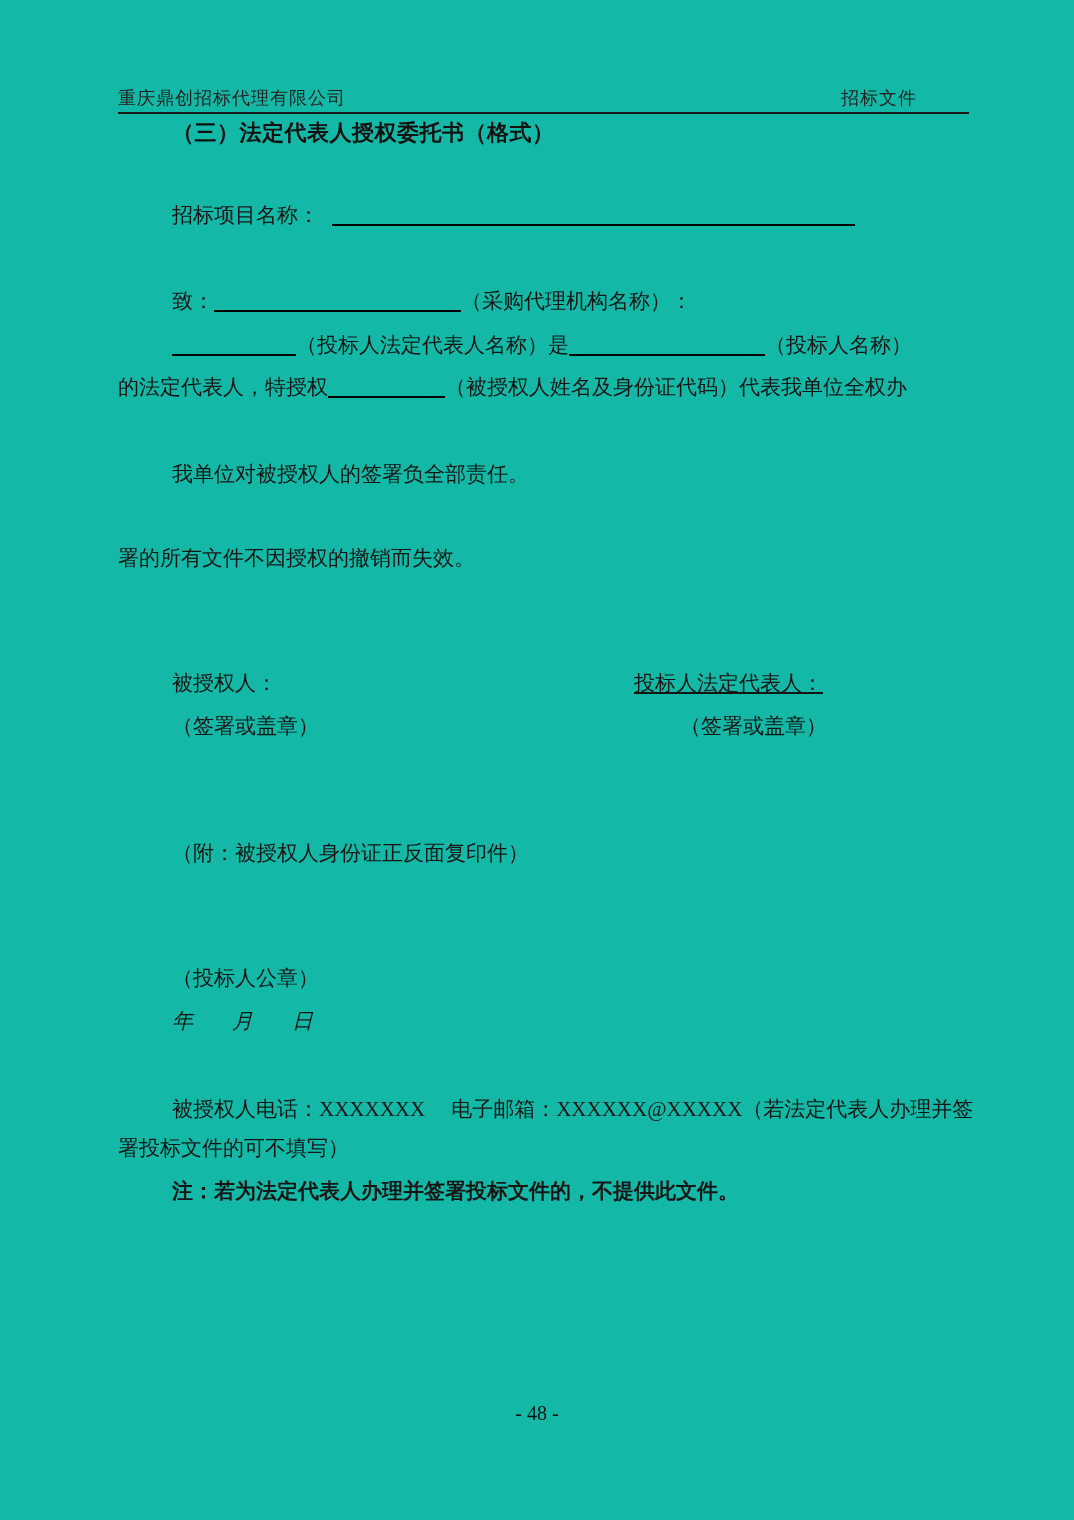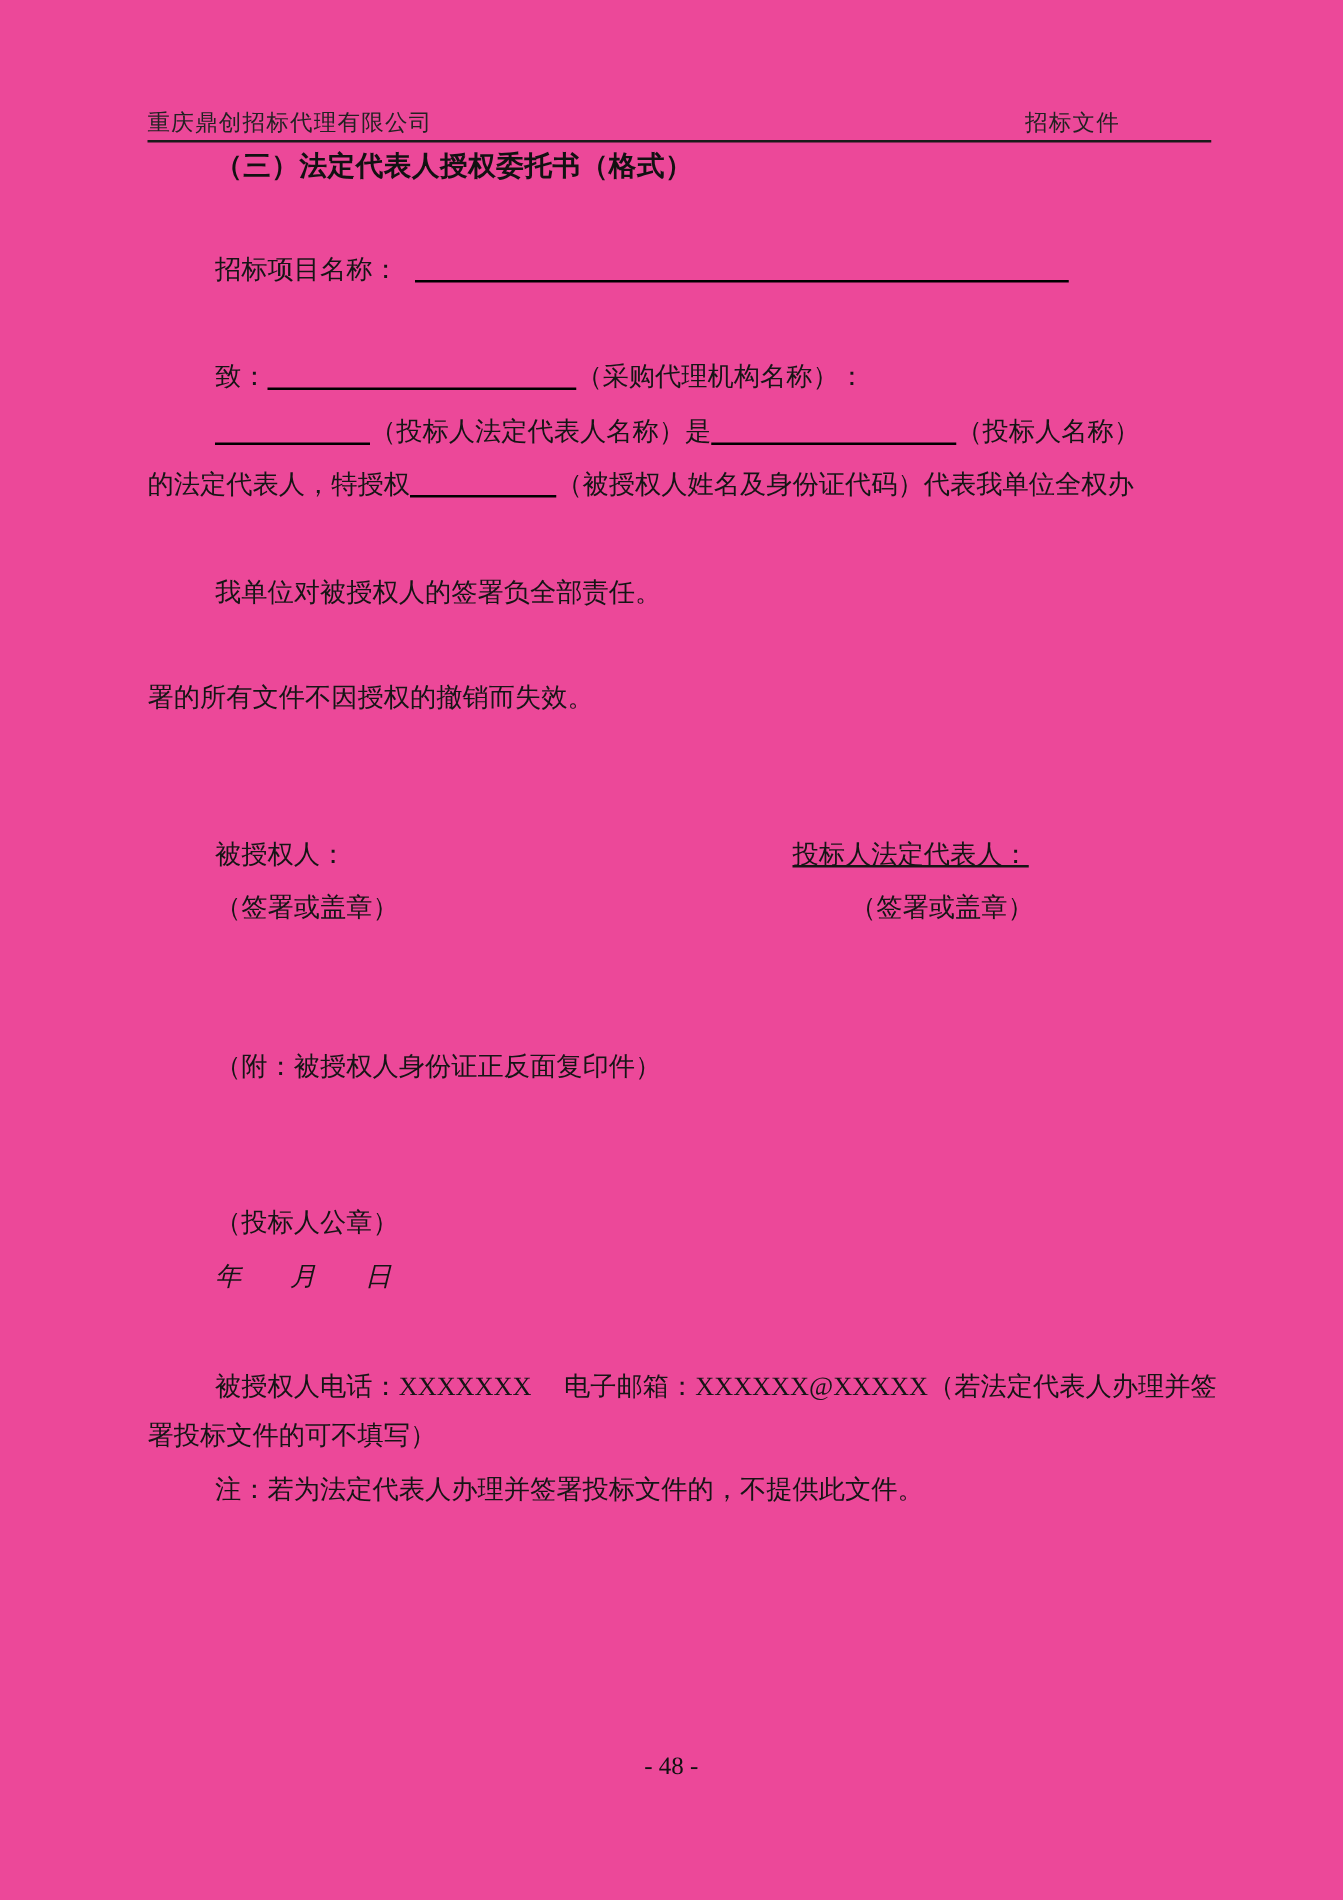--- a/index.html
+++ b/index.html
@@ -1,21 +1,21 @@
 <!DOCTYPE html>
 <html><head>
 <meta charset="utf-8">
 <style>
   html, body { margin: 0; padding: 0; background: #888; }
   .page {
     position: relative;
     width: 1074px;
     height: 1520px;
     margin: 0 auto;
-    background: #ec4899;
+    background: #14b8a6;
     font-family: "Liberation Serif", "DejaVu Serif", serif;
     color: #111;
     overflow: hidden;
   }
   .abs { position: absolute; white-space: nowrap; }
   .hdr-text { font-size: 18px; color: #222; letter-spacing: 1px; }
   .rule { position: absolute; left: 118px; top: 112px; width: 851px; height: 2px; background: #1a1a1a; }
   .heading { font-size: 22px; font-weight: bold; color: #111; letter-spacing: 0.5px; }
   .body-text { font-size: 21px; color: #151515; }
   .ul {
@@ -28,21 +28,21 @@
   .gap26 { display: inline-block; width: 26px; }
   .gap39 { display: inline-block; width: 39px; }
   .footer { font-size: 20px; color: #111; }
 </style>
 </head>
 <body>
 
 <div class="page">
 
   <div class="abs hdr-text" style="left:118px; top:86px;">重庆鼎创招标代理有限公司</div>
-  <div class="abs hdr-text" style="left:820px; top:86px;">招标文件</div>
+  <div class="abs hdr-text" style="left:841px; top:86px;">招标文件</div>
   <div class="rule"></div>
 
   <div class="abs heading" style="left:172px; top:118px;">（三）法定代表人授权委托书（格式）</div>
 
   <div class="abs body-text" style="left:172px; top:201px;font-family:Liberation Mono, monospace;">
     <span>招标项目名称：</span>
     <span class="ul" style="width:523px;"></span>
   </div>
 
   <div class="abs body-text" style="left:118px; top:331px;">
@@ -76,17 +76,17 @@
     <span>年</span><span class="gap39"></span><span>月</span><span class="gap39"></span><span>日</span>
   </div>
 
   <div class="abs body-text" style="left:172px; top:1095px;">
     <span>被授权人电话：XXXXXXX</span><span class="gap26"></span><span>电子邮箱：XXXXXX@XXXXX（若法定代表人办理并签</span>
   </div>
   <div class="abs body-text" style="left:118px; top:1134px;">
     <span>署投标文件的可不填写）</span>
   </div>
 
-  <div class="abs body-text" style="left:172px; top:1177px;">注：若为法定代表人办理并签署投标文件的，不提供此文件。</div>
+  <div class="abs body-text" style="left:172px; top:1177px;font-weight:bold;">注：若为法定代表人办理并签署投标文件的，不提供此文件。</div>
 
   <div class="abs footer" style="left:0; top:1402px; width:1074px; text-align:center; white-space:normal;">- 48 -</div>
 
 </div>
 
 </body></html>

